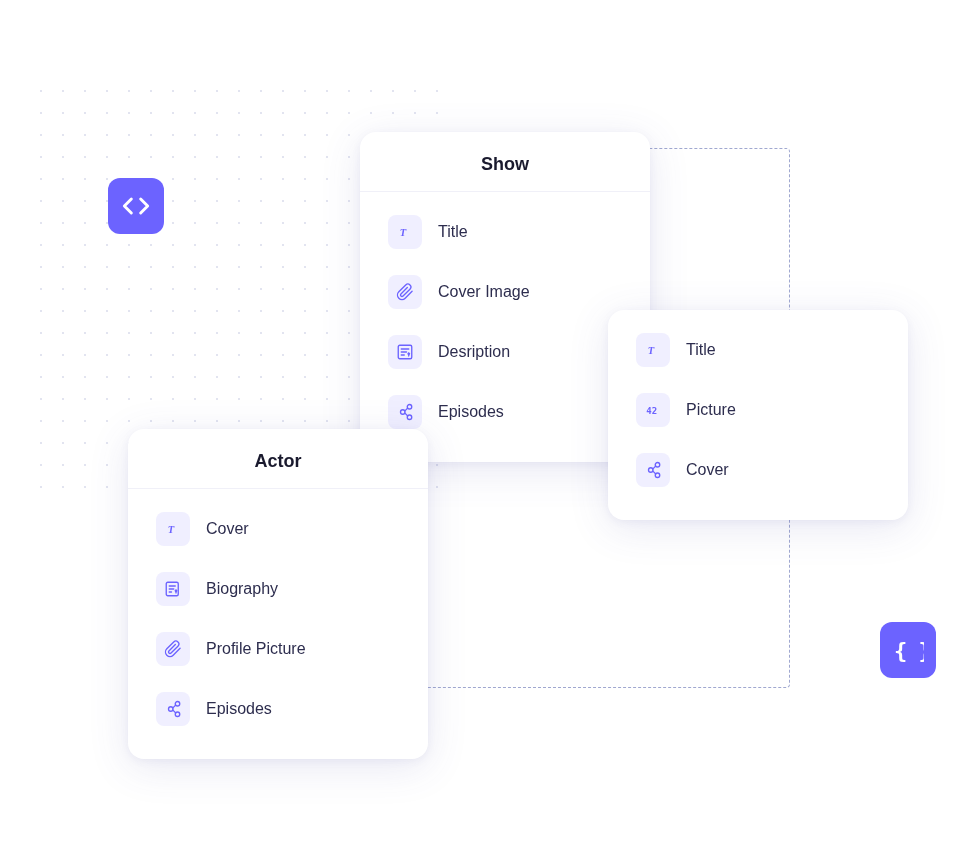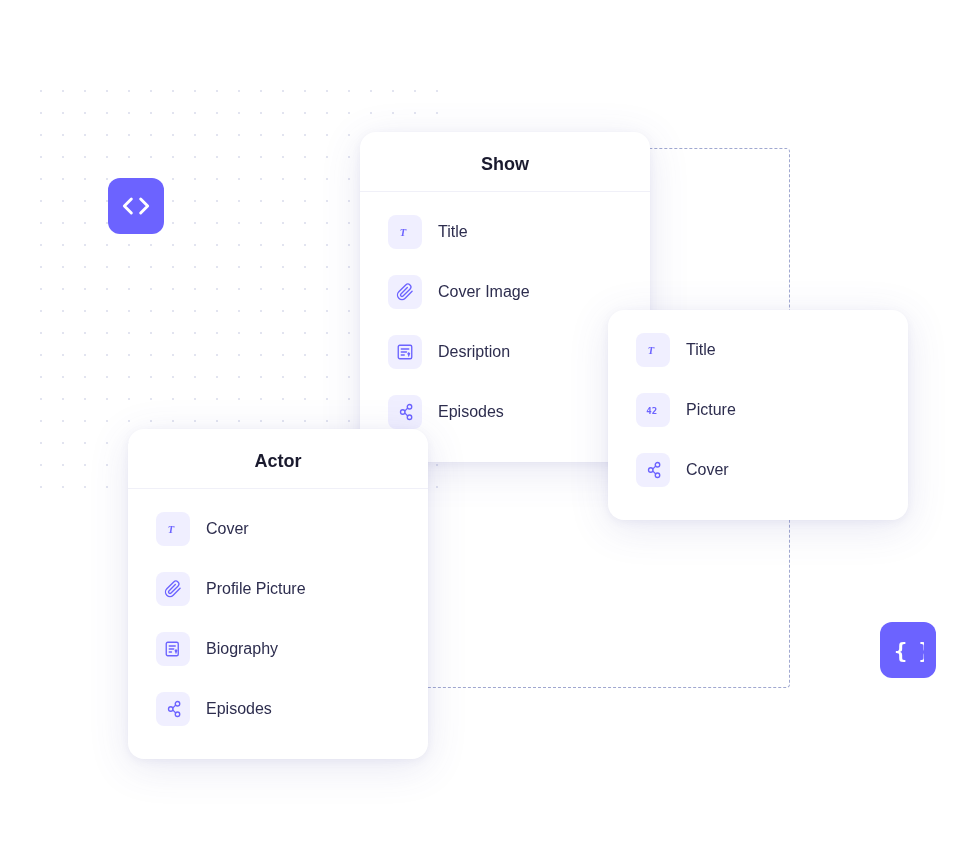--- a/index.html
+++ b/index.html
@@ -240,42 +240,42 @@
           <svg viewBox="0 0 24 24" fill="none">
             <text x="5" y="17" font-size="14" fill="#6C63FF" font-family="serif" font-style="italic" font-weight="bold">T</text>
           </svg>
         </div>
         <span class="field-label">Cover</span>
       </div>
 
       <div class="field-row">
         <div class="field-icon">
           <svg viewBox="0 0 24 24" fill="none" stroke="#6C63FF" stroke-width="1.8" stroke-linecap="round" stroke-linejoin="round">
-            <path d="M21.44 11.05l-9.19 9.19a6 6 0 01-8.49-8.49l9.19-9.19a4 4 0 015.66 5.66l-9.2 9.19a2 2 0 01-2.83-2.83l8.49-8.48"></path>
-          </svg>
-        </div>
-        <span class="field-label">Profile Picture</span>
-      </div>
-
-      <div class="field-row">
-        <div class="field-icon">
-          <svg viewBox="0 0 24 24" fill="none" stroke="#6C63FF" stroke-width="1.8" stroke-linecap="round" stroke-linejoin="round">
             <rect x="3" y="3" width="16" height="18" rx="2"></rect>
             <line x1="7" y1="8" x2="15" y2="8"></line>
             <line x1="7" y1="12" x2="13" y2="12"></line>
             <line x1="7" y1="16" x2="10" y2="16"></line>
             <path d="M14 14 L16 12 L18 14 L16 19 Z" fill="#6C63FF" stroke="none"></path>
           </svg>
         </div>
         <span class="field-label">Biography</span>
       </div>
 
       <div class="field-row">
         <div class="field-icon">
           <svg viewBox="0 0 24 24" fill="none" stroke="#6C63FF" stroke-width="1.8" stroke-linecap="round" stroke-linejoin="round">
+            <path d="M21.44 11.05l-9.19 9.19a6 6 0 01-8.49-8.49l9.19-9.19a4 4 0 015.66 5.66l-9.2 9.19a2 2 0 01-2.83-2.83l8.49-8.48"></path>
+          </svg>
+        </div>
+        <span class="field-label">Profile Picture</span>
+      </div>
+
+      <div class="field-row">
+        <div class="field-icon">
+          <svg viewBox="0 0 24 24" fill="none" stroke="#6C63FF" stroke-width="1.8" stroke-linecap="round" stroke-linejoin="round">
             <circle cx="9" cy="12" r="3"></circle>
             <circle cx="18" cy="5" r="3"></circle>
             <circle cx="18" cy="19" r="3"></circle>
             <line x1="11.9" y1="10.5" x2="15.5" y2="6.8"></line>
             <line x1="11.9" y1="13.5" x2="15.5" y2="17.2"></line>
           </svg>
         </div>
         <span class="field-label">Episodes</span>
       </div>
 

